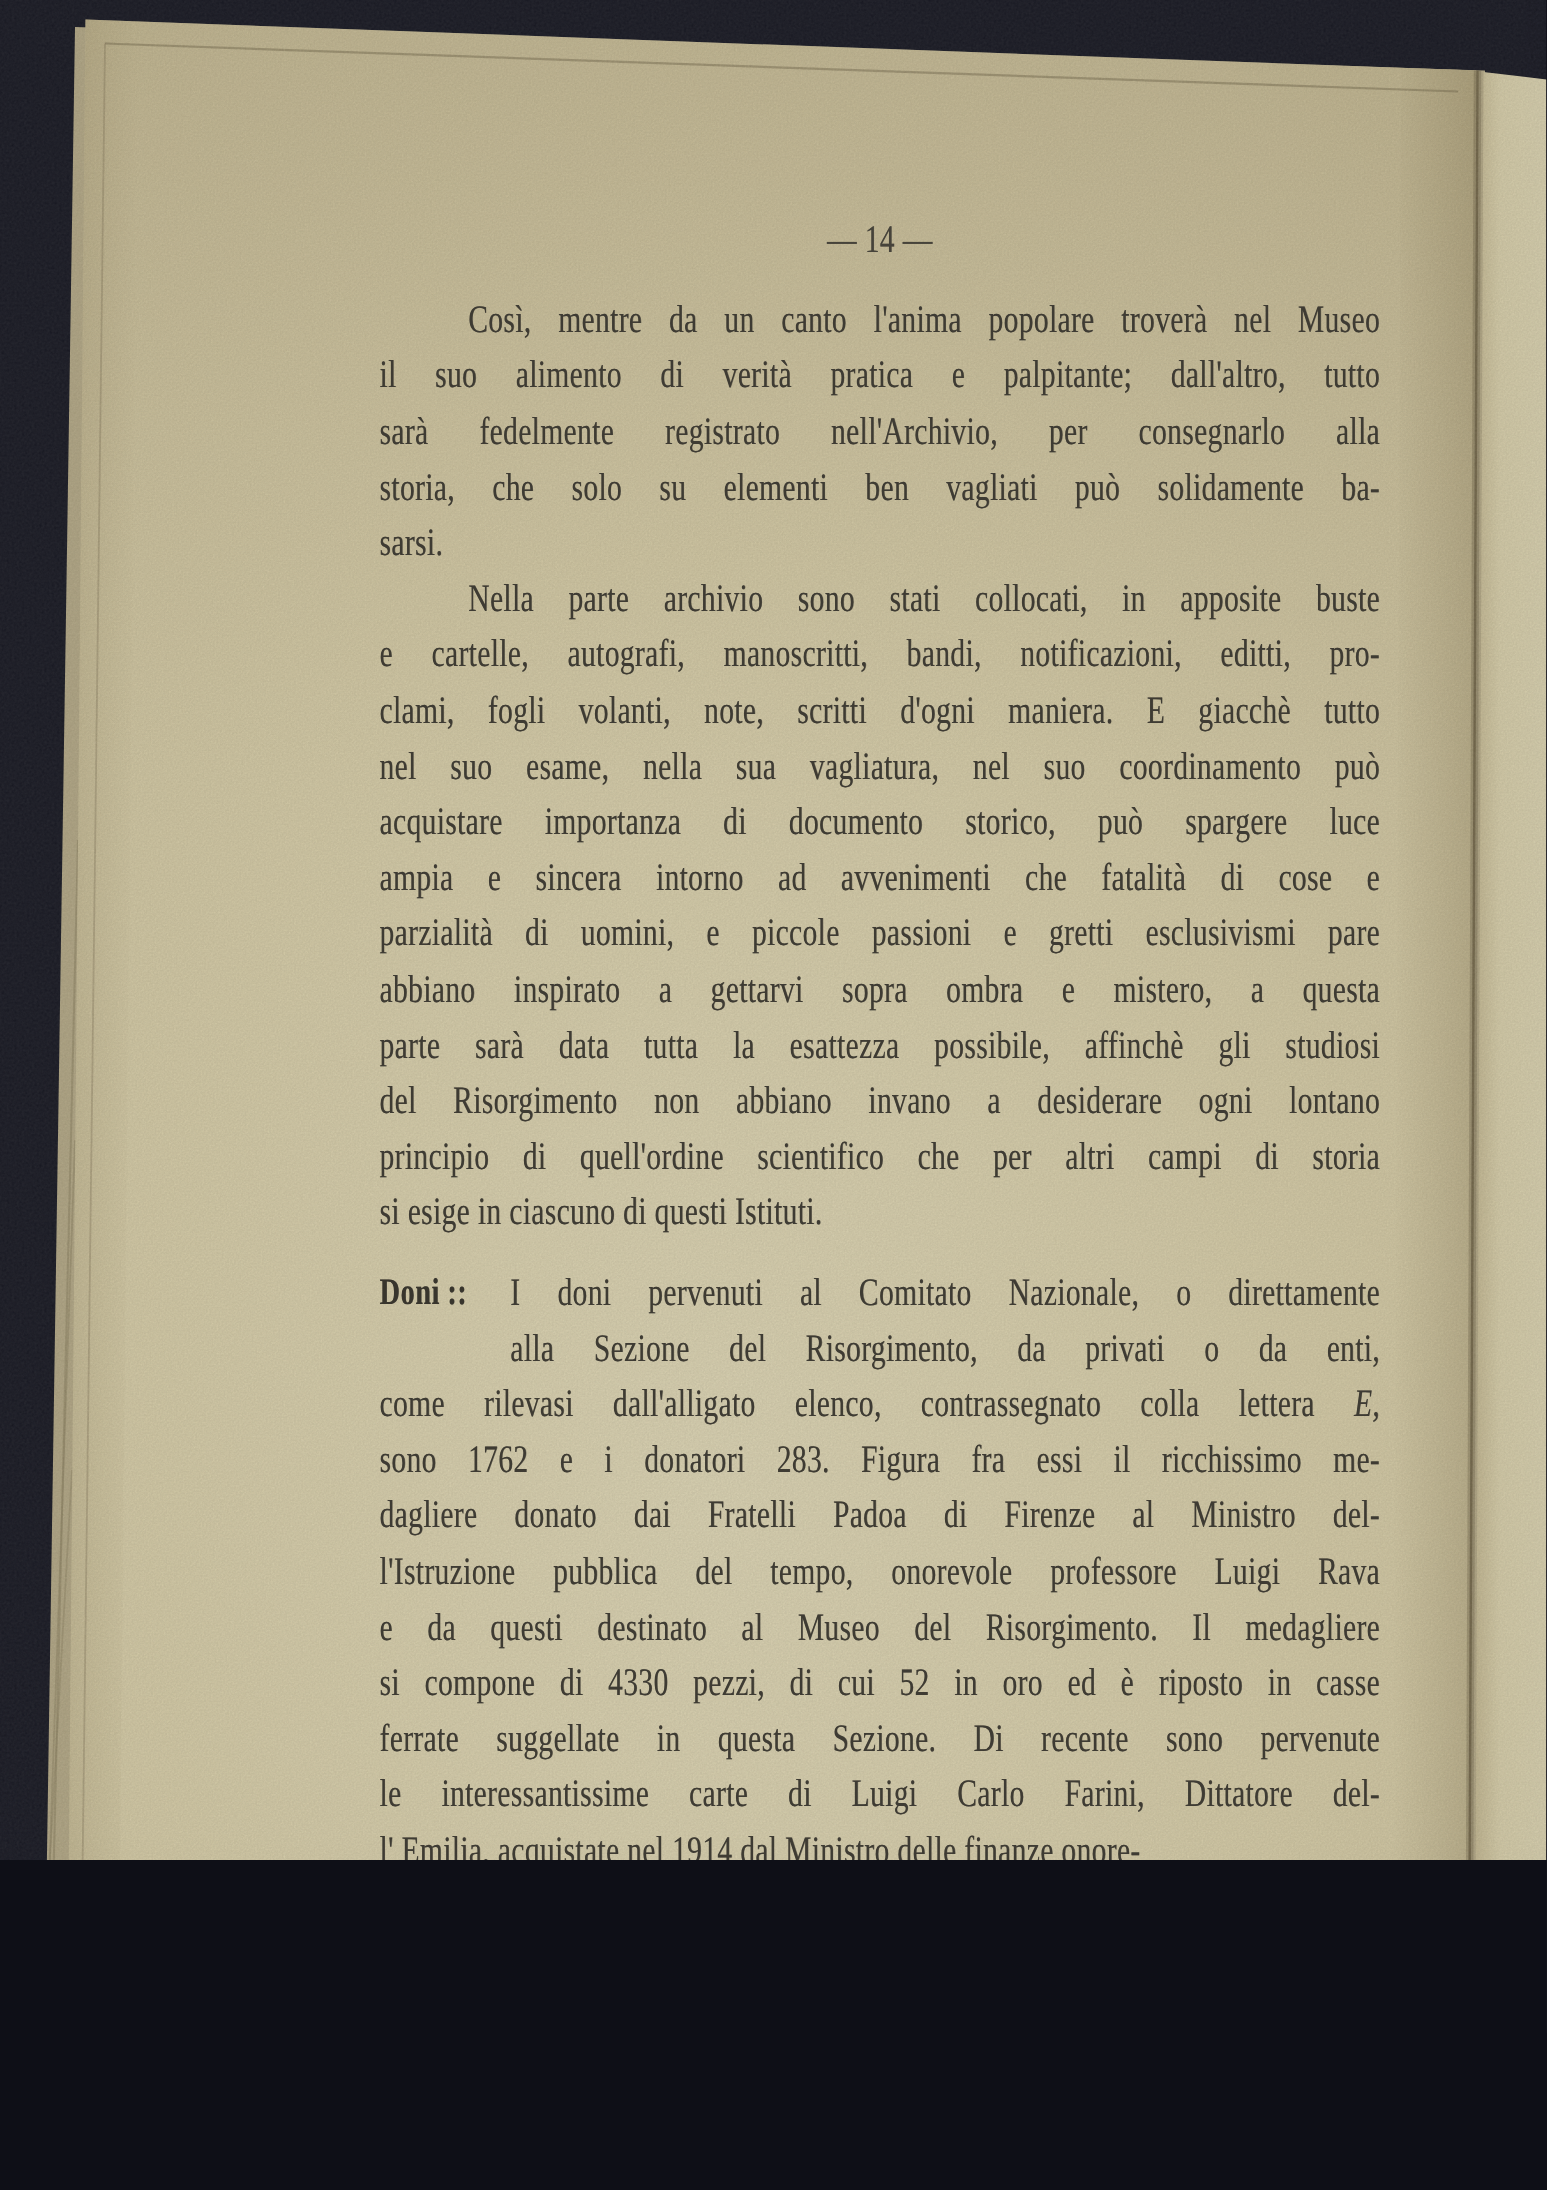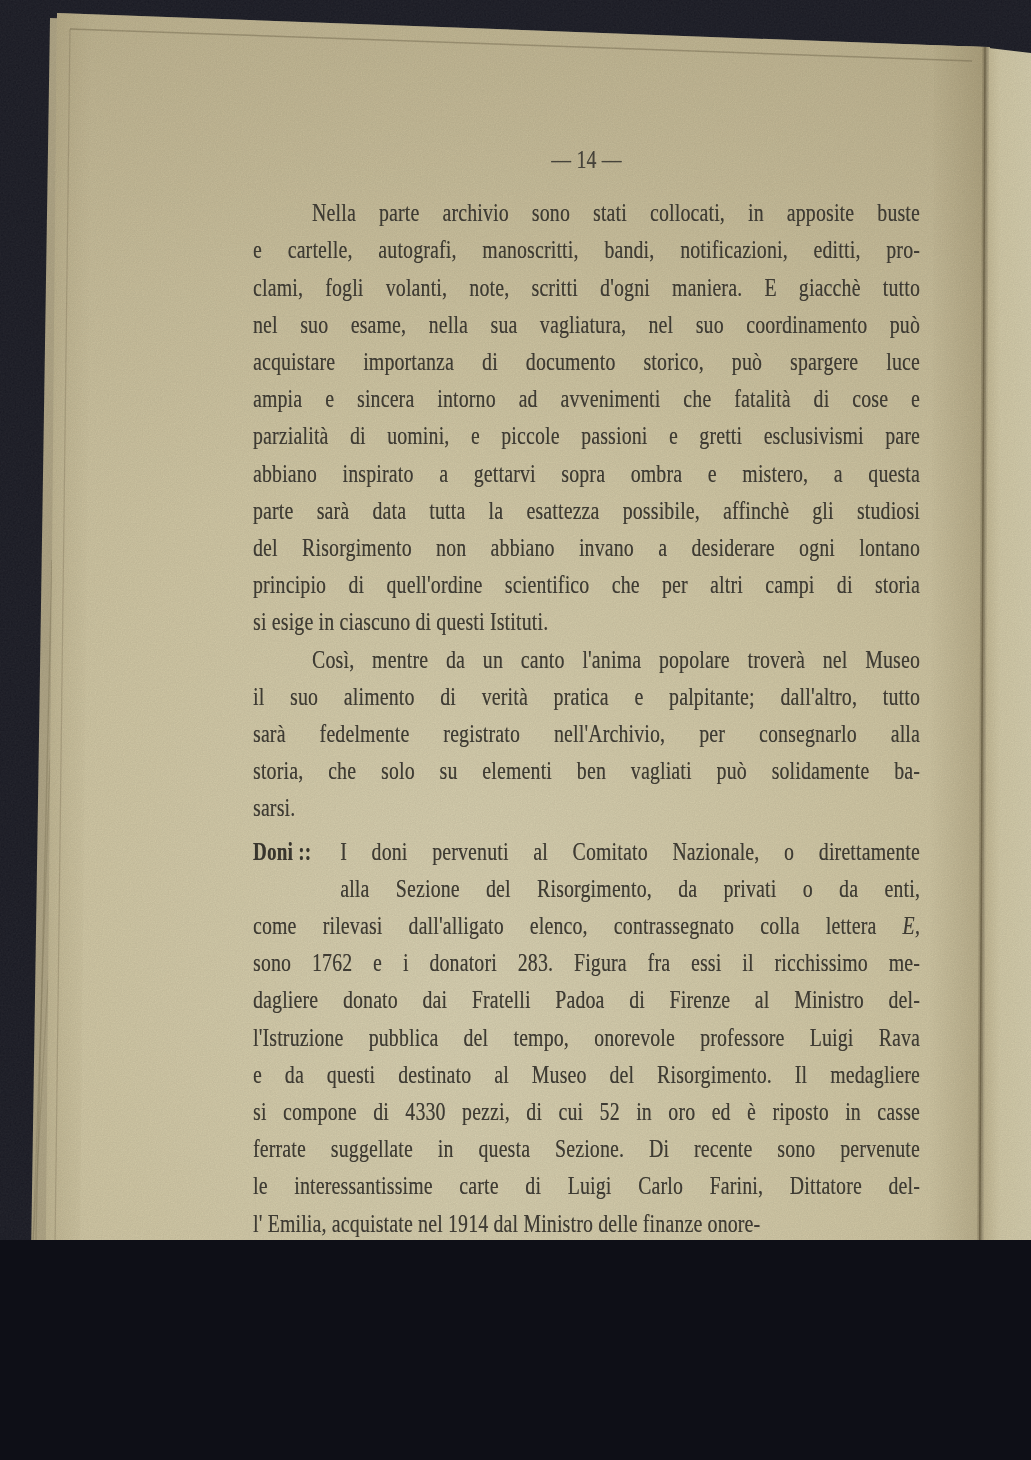--- a/index.html
+++ b/index.html
@@ -21,21 +21,21 @@
     text-align-last:justify;
     letter-spacing:0.3px;
     text-shadow:0.3px 0 0 rgba(62,59,51,0.55);
     white-space:nowrap;
   }
   .ln.center{text-align:center;text-align-last:center;}
   .ln.endline{text-align-last:left;}
   .ln.indent{padding-left:78px;width:802px;}
   .ln.hang{padding-left:115px;width:765px;}
   .pgnum{margin-bottom:16px;color:#46433a;}
-  .doni{margin-top:6px;}
+  .doni{margin-top:16px;}
   .doni-label{
     position:absolute;left:0;top:0;
     font-weight:700;font-size:25px;
     letter-spacing:0.4px;
     color:#38352d;
   }
   .it{font-style:italic;}
 </style>
 </head>
 <body>
@@ -105,40 +105,40 @@
 
     <rect x="0" y="0" width="1031" height="1460" filter="url(#grainDark)" opacity="0.10"></rect>
     <rect x="0" y="0" width="1031" height="1460" filter="url(#grainLight)" opacity="0.07"></rect>
   </svg>
 
   <div class="text-block">
 
     <div class="ln center pgnum">— 14 —</div>
 
     <div>
+      <div class="ln indent">Così, mentre da un canto l'anima popolare troverà nel Museo</div>
+      <div class="ln">il suo alimento di verità pratica e palpitante; dall'altro, tutto</div>
+      <div class="ln">sarà fedelmente registrato nell'Archivio, per consegnarlo alla</div>
+      <div class="ln">storia, che solo su elementi ben vagliati può solidamente ba-</div>
+      <div class="ln endline">sarsi.</div>
+    </div>
+
+    <div>
       <div class="ln indent">Nella parte archivio sono stati collocati, in apposite buste</div>
       <div class="ln">e cartelle, autografi, manoscritti, bandi, notificazioni, editti, pro-</div>
       <div class="ln">clami, fogli volanti, note, scritti d'ogni maniera. E giacchè tutto</div>
       <div class="ln">nel suo esame, nella sua vagliatura, nel suo coordinamento può</div>
       <div class="ln">acquistare importanza di documento storico, può spargere luce</div>
       <div class="ln">ampia e sincera intorno ad avvenimenti che fatalità di cose e</div>
       <div class="ln">parzialità di uomini, e piccole passioni e gretti esclusivismi pare</div>
       <div class="ln">abbiano inspirato a gettarvi sopra ombra e mistero, a questa</div>
       <div class="ln">parte sarà data tutta la esattezza possibile, affinchè gli studiosi</div>
       <div class="ln">del Risorgimento non abbiano invano a desiderare ogni lontano</div>
       <div class="ln">principio di quell'ordine scientifico che per altri campi di storia</div>
       <div class="ln endline">si esige in ciascuno di questi Istituti.</div>
-    </div>
-
-    <div>
-      <div class="ln indent">Così, mentre da un canto l'anima popolare troverà nel Museo</div>
-      <div class="ln">il suo alimento di verità pratica e palpitante; dall'altro, tutto</div>
-      <div class="ln">sarà fedelmente registrato nell'Archivio, per consegnarlo alla</div>
-      <div class="ln">storia, che solo su elementi ben vagliati può solidamente ba-</div>
-      <div class="ln endline">sarsi.</div>
     </div>
 
     <div class="doni">
       <div class="ln hang">
         <span class="doni-label">Doni ::</span><span>I doni pervenuti al Comitato Nazionale, o direttamente</span>
       </div>
       <div class="ln hang">alla Sezione del Risorgimento, da privati o da enti,</div>
       <div class="ln">
         <span>come rilevasi dall'alligato elenco, contrassegnato colla lettera </span><span class="it">E,</span>
       </div>

